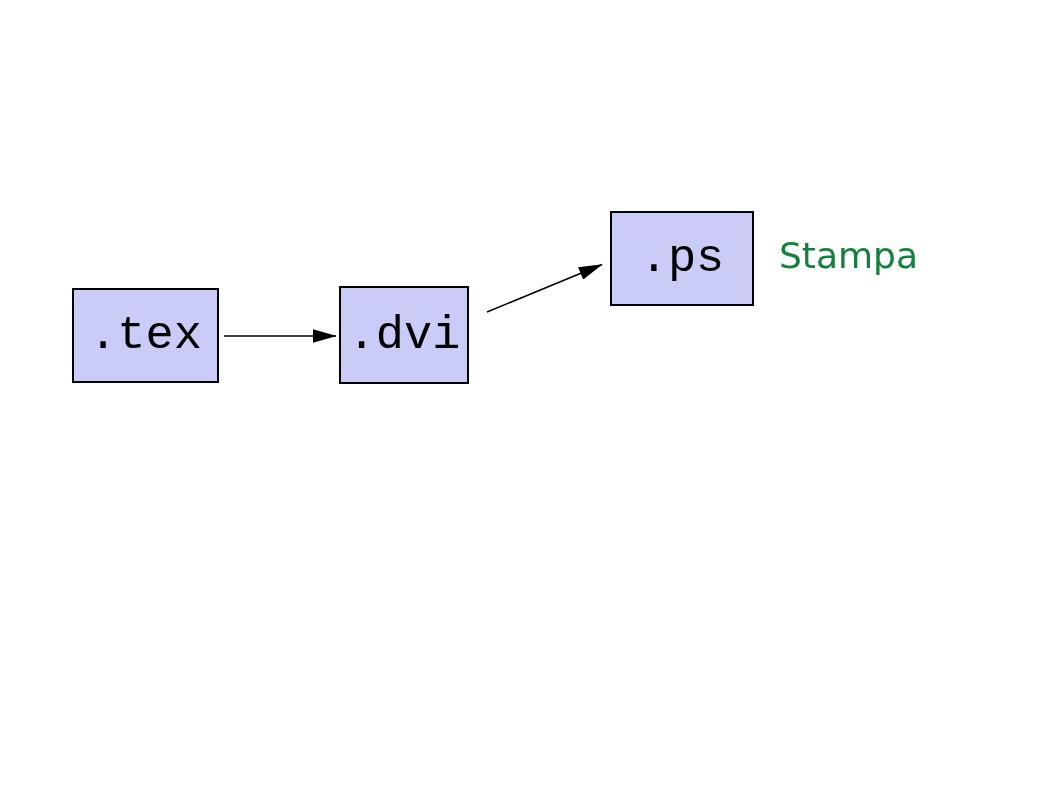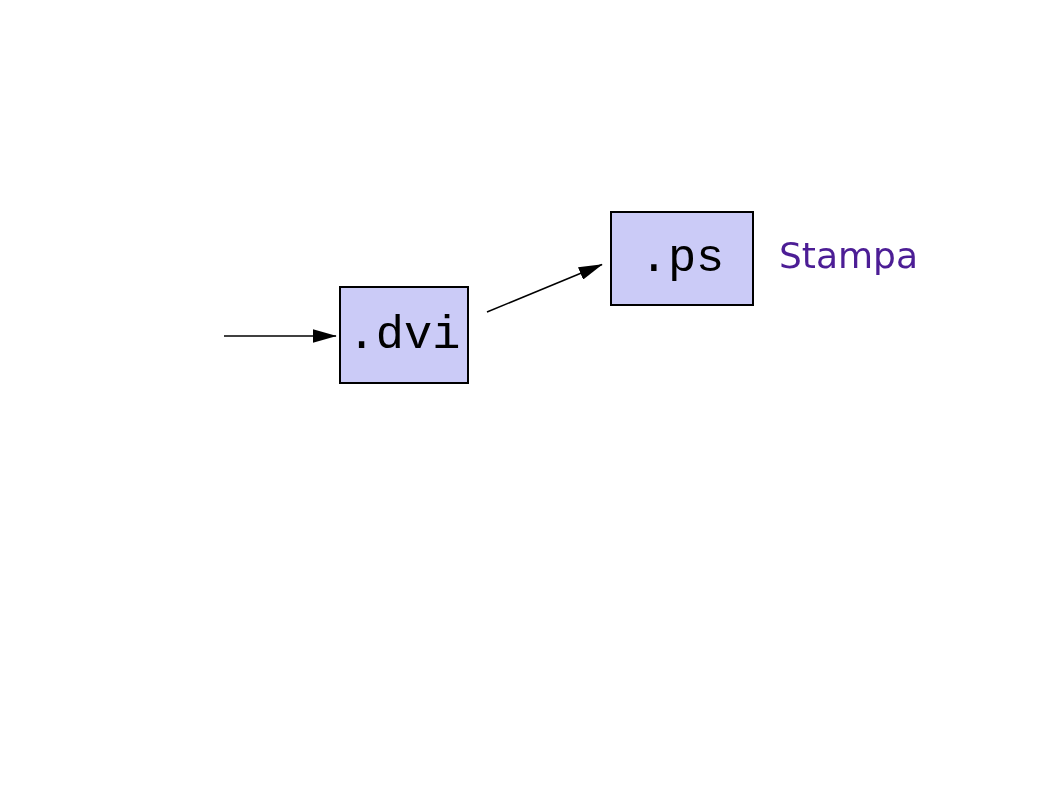--- a/index.html
+++ b/index.html
@@ -42,39 +42,42 @@
   .node-tex { left: 72px;  top: 288px; width: 147px; height: 95px; }
   .node-dvi { left: 339px; top: 286px; width: 130px; height: 98px; }
   .node-ps  { left: 610px; top: 211px; width: 144px; height: 95px; }
   .annotation {
     position: absolute;
     left: 779px;
     top: 257px;
     transform: translateY(-54%);
     font-family: "DejaVu Sans", "Liberation Sans", sans-serif;
     font-size: 36px;
-    color: #4c1d95;
+    color: #15803d;
     white-space: nowrap;
   }
 </style>
 </head>
 <body>
 
 <div class="canvas">
 
   <svg class="edges-layer" viewBox="0 0 1058 794" xmlns="http://www.w3.org/2000/svg">
     <defs>
       <marker id="arrowhead" markerWidth="16" markerHeight="9" refX="15.5" refY="4.5" orient="auto">
         <polygon points="0,0 16,4.5 0,9" style="fill: rgb(0, 0, 0);"></polygon>
       </marker>
     </defs>
     <line x1="224" y1="336" x2="336" y2="336" stroke-width="1.5" marker-end="url(#arrowhead)" style="stroke: rgb(0, 0, 0);"></line>
     <line x1="487" y1="312" x2="602" y2="264.5" stroke-width="1.5" marker-end="url(#arrowhead)" style="stroke: rgb(0, 0, 0);"></line>
   </svg>
 
+  <div class="node node-tex" style="background-color: rgb(203, 203, 247); border-color: rgb(0, 0, 0);">
+    <span class="node-label">.tex</span>
+  </div>
 
   <div class="node node-dvi" style="background-color: rgb(203, 203, 247); border-color: rgb(0, 0, 0);">
     <span class="node-label">.dvi</span>
   </div>
 
   <div class="node node-ps" style="background-color: rgb(203, 203, 247); border-color: rgb(0, 0, 0);">
     <span class="node-label">.ps</span>
   </div>
 
   <div class="annotation">Stampa</div>

